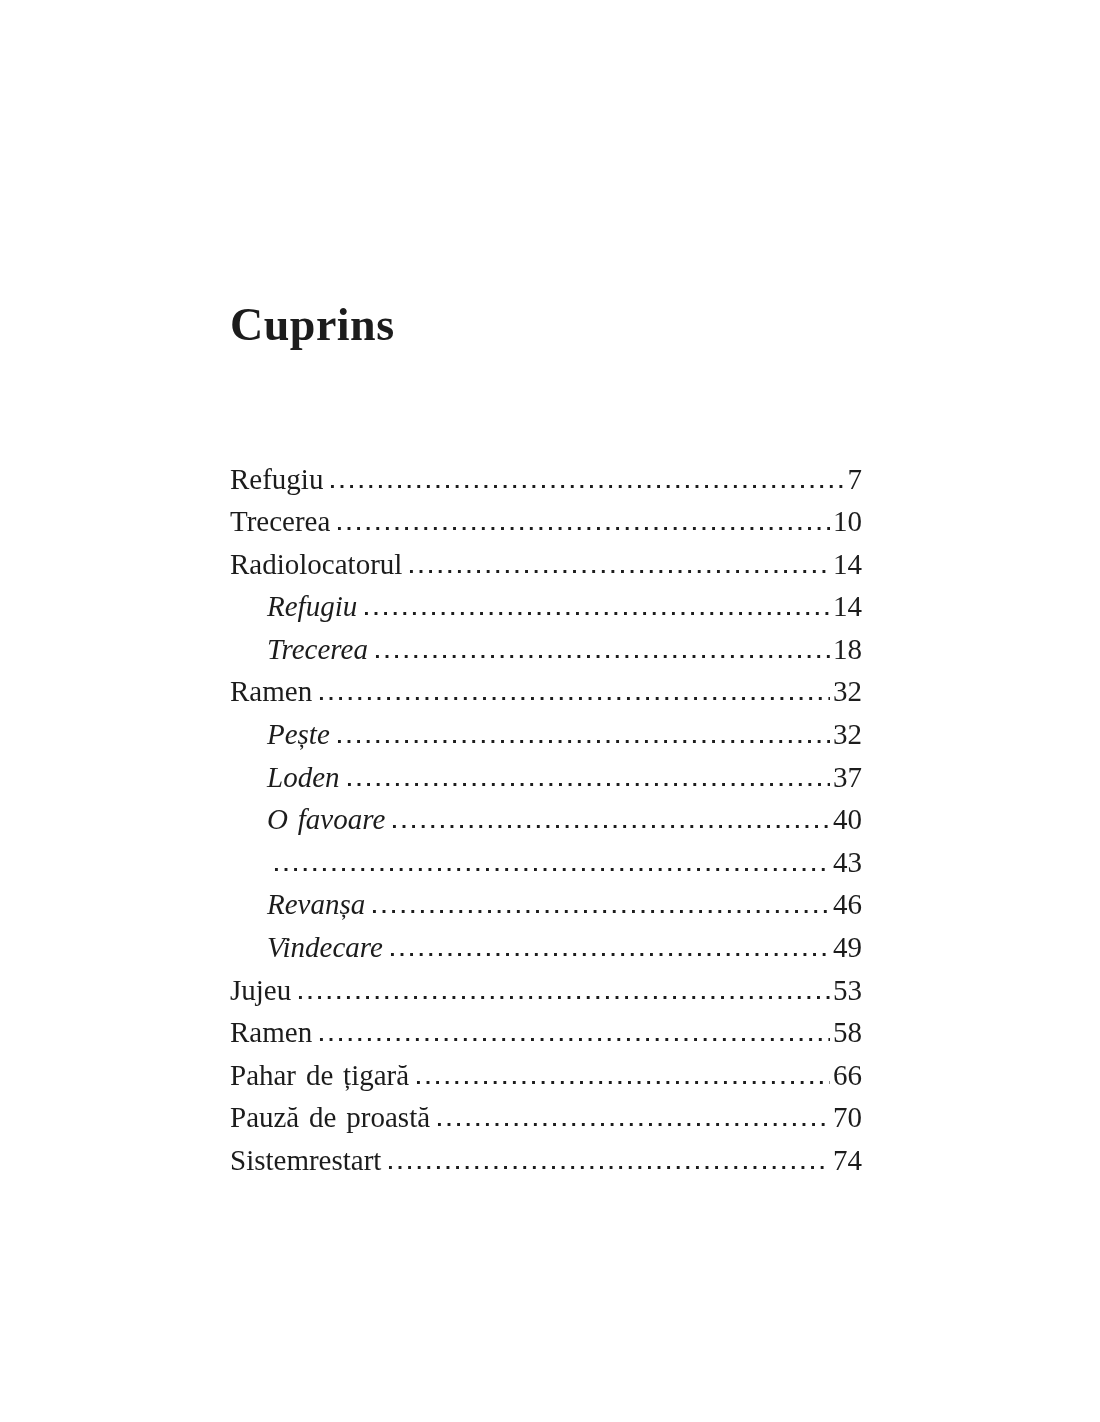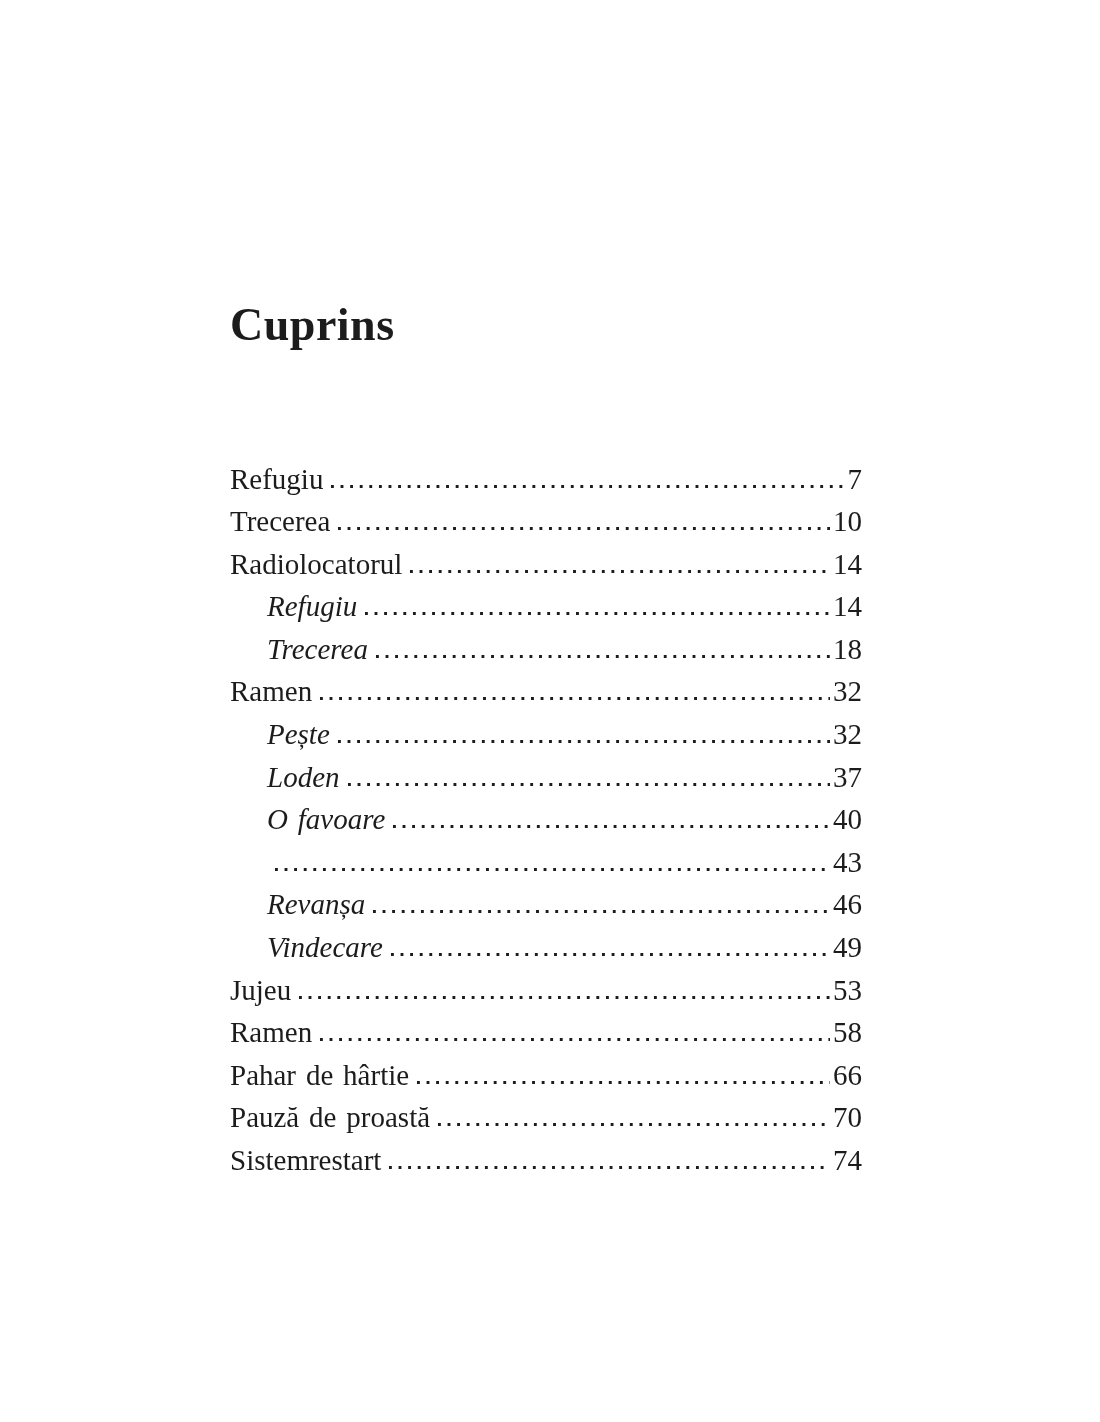--- a/index.html
+++ b/index.html
@@ -132,21 +132,21 @@
     <span class="entry-title">Jujeu</span>
     <span class="leader"></span>
     <span class="entry-page">53</span>
   </div>
       <div class="row">
     <span class="entry-title">Ramen</span>
     <span class="leader"></span>
     <span class="entry-page">58</span>
   </div>
       <div class="row">
-    <span class="entry-title">Pahar de hârtie</span>
+    <span class="entry-title">Pahar de țigară</span>
     <span class="leader"></span>
     <span class="entry-page">66</span>
   </div>
       <div class="row">
     <span class="entry-title">Pauză de proastă</span>
     <span class="leader"></span>
     <span class="entry-page">70</span>
   </div>
       <div class="row">
     <span class="entry-title">Sistemrestart</span>

